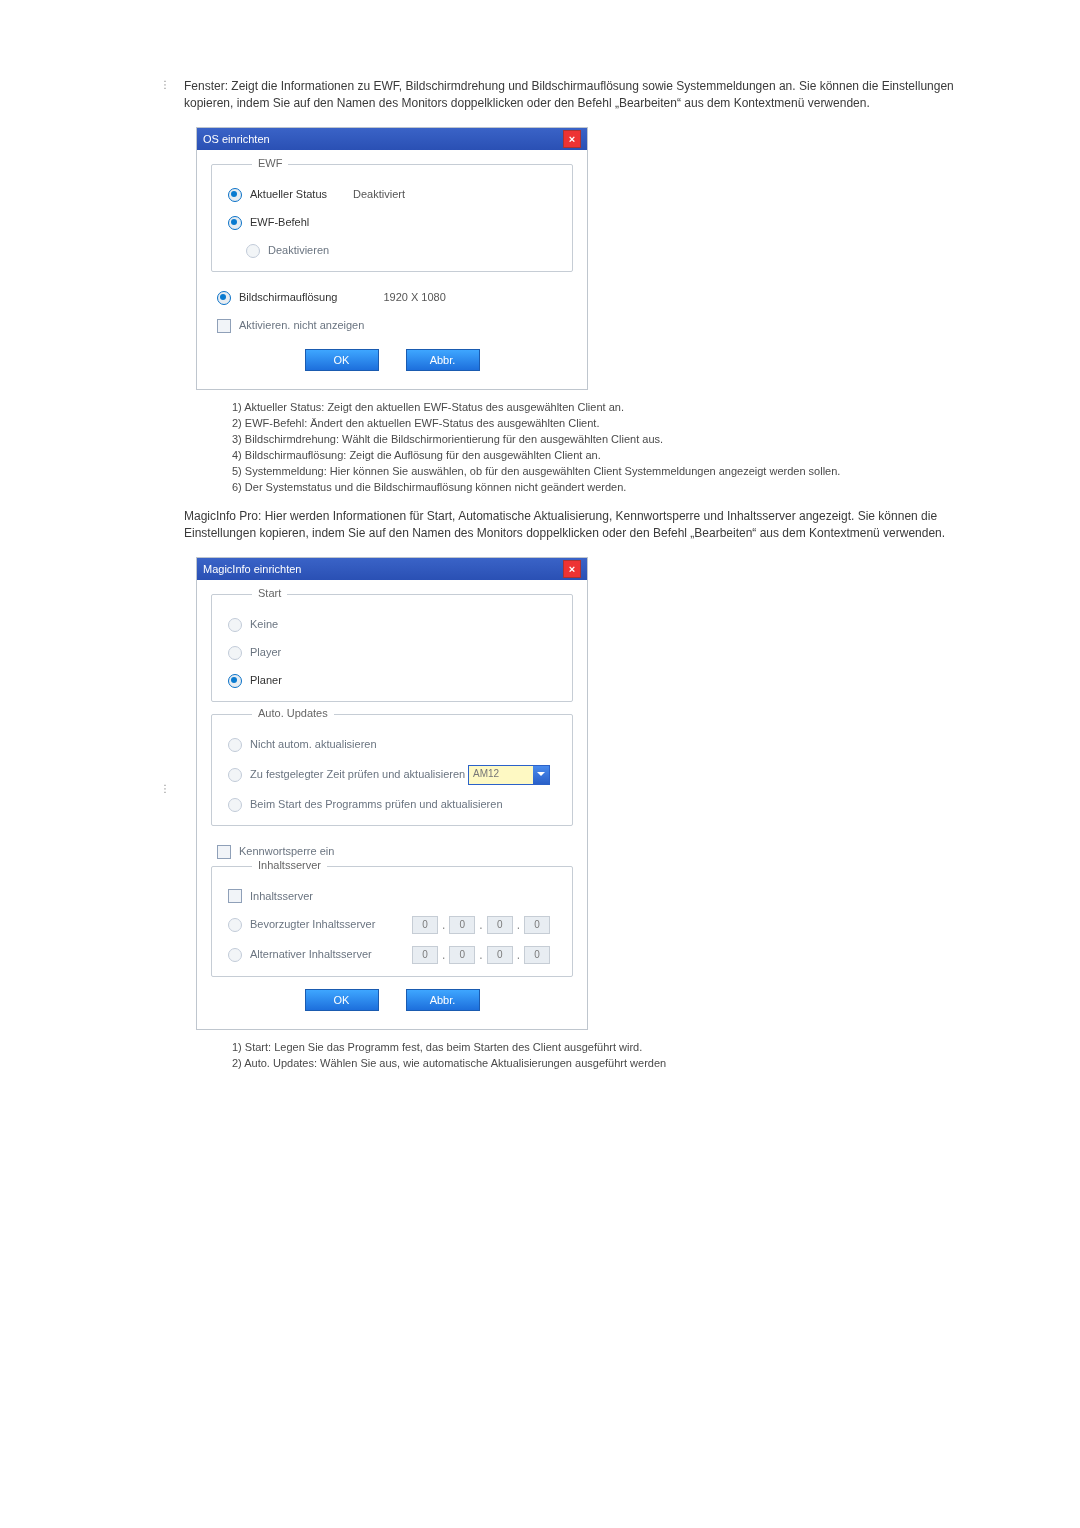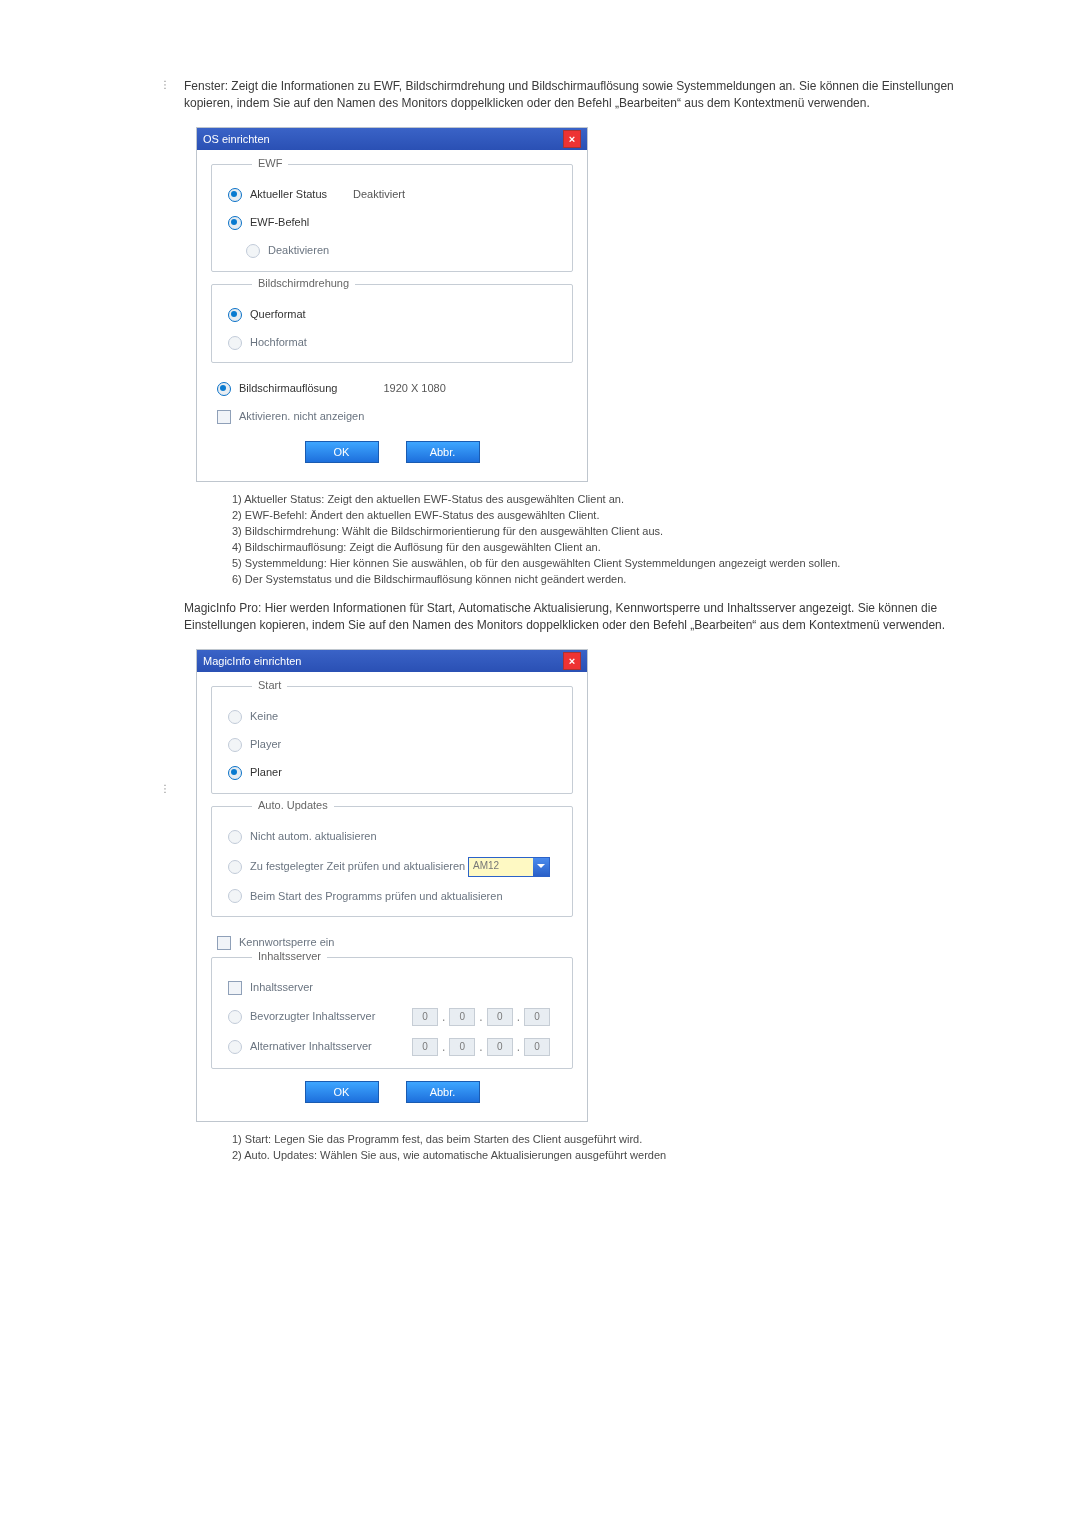--- a/index.html
+++ b/index.html
@@ -58,31 +58,20 @@
         <div class="row">
           <span class="radio on"></span>
           <span class="lbl strong">EWF-Befehl</span>
         </div>
         <div class="row sub">
           <span class="radio dim"></span>
           <span class="lbl">Deaktivieren</span>
         </div>
       </div>
 
-      <div class="grp">
-        <span class="legend">Bildschirmdrehung</span>
-        <div class="row">
-          <span class="radio on"></span>
-          <span class="lbl strong">Querformat</span>
-        </div>
-        <div class="row">
-          <span class="radio dim"></span>
-          <span class="lbl">Hochformat</span>
-        </div>
-      </div>
 
       <div class="row">
         <span class="radio on"></span>
         <span class="lbl strong">Bildschirmauflösung</span>
         <span class="val" style="margin-left:46px">1920 X 1080</span>
       </div>
       <div class="row">
         <span class="chk"></span>
         <span class="lbl">Aktivieren. nicht anzeigen</span>
       </div>

